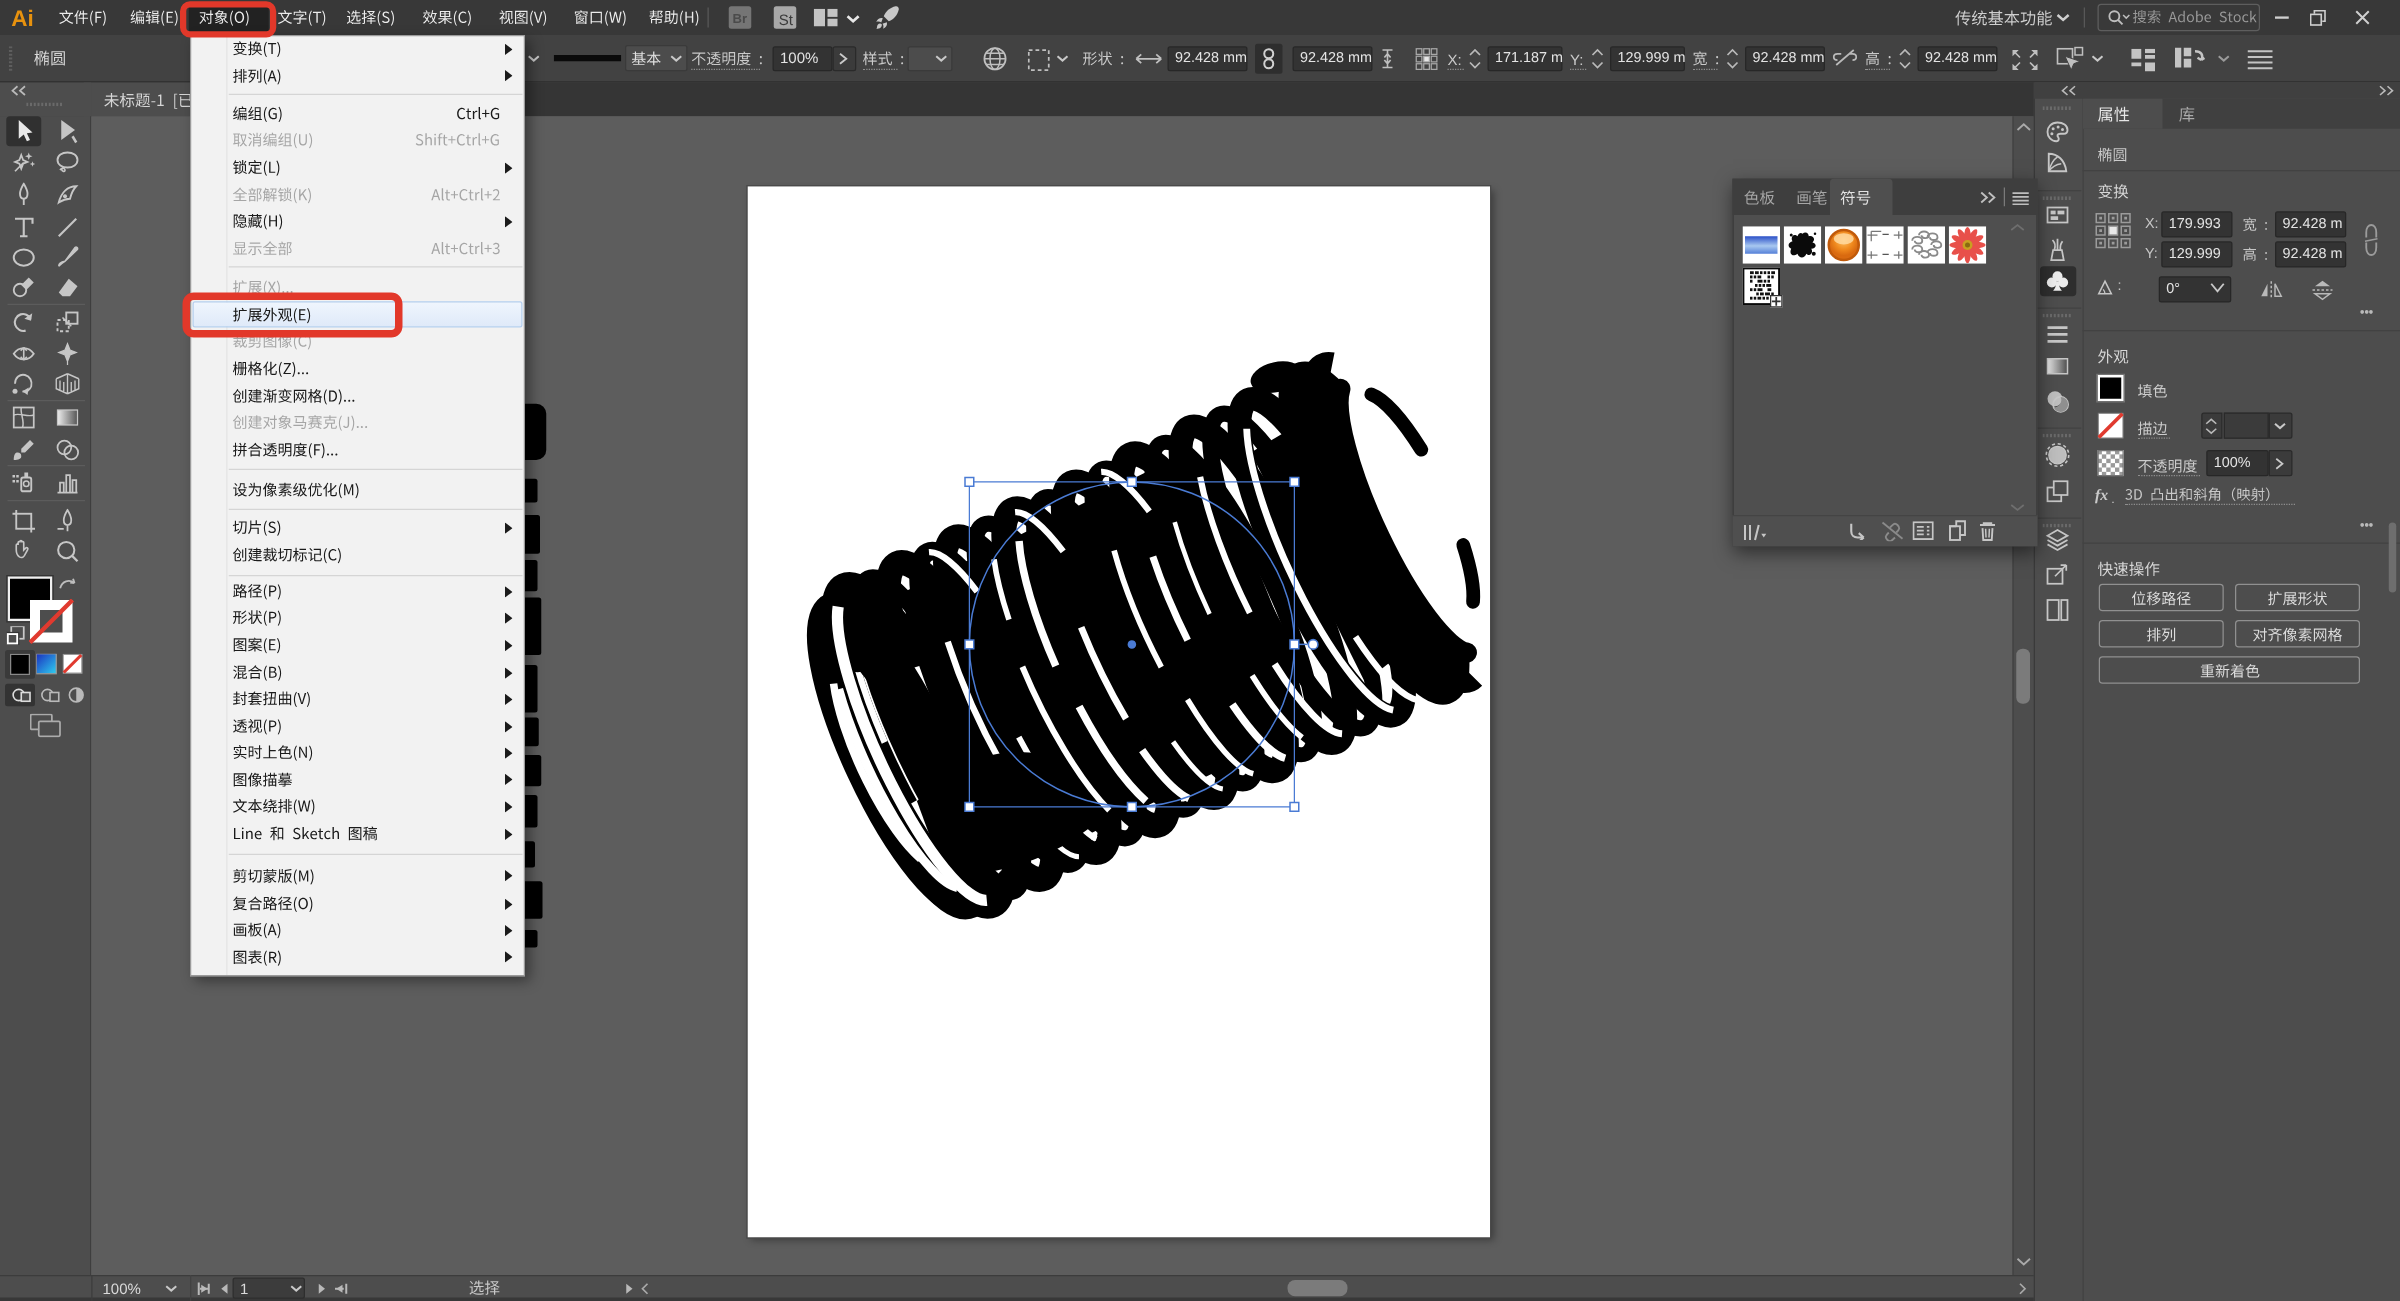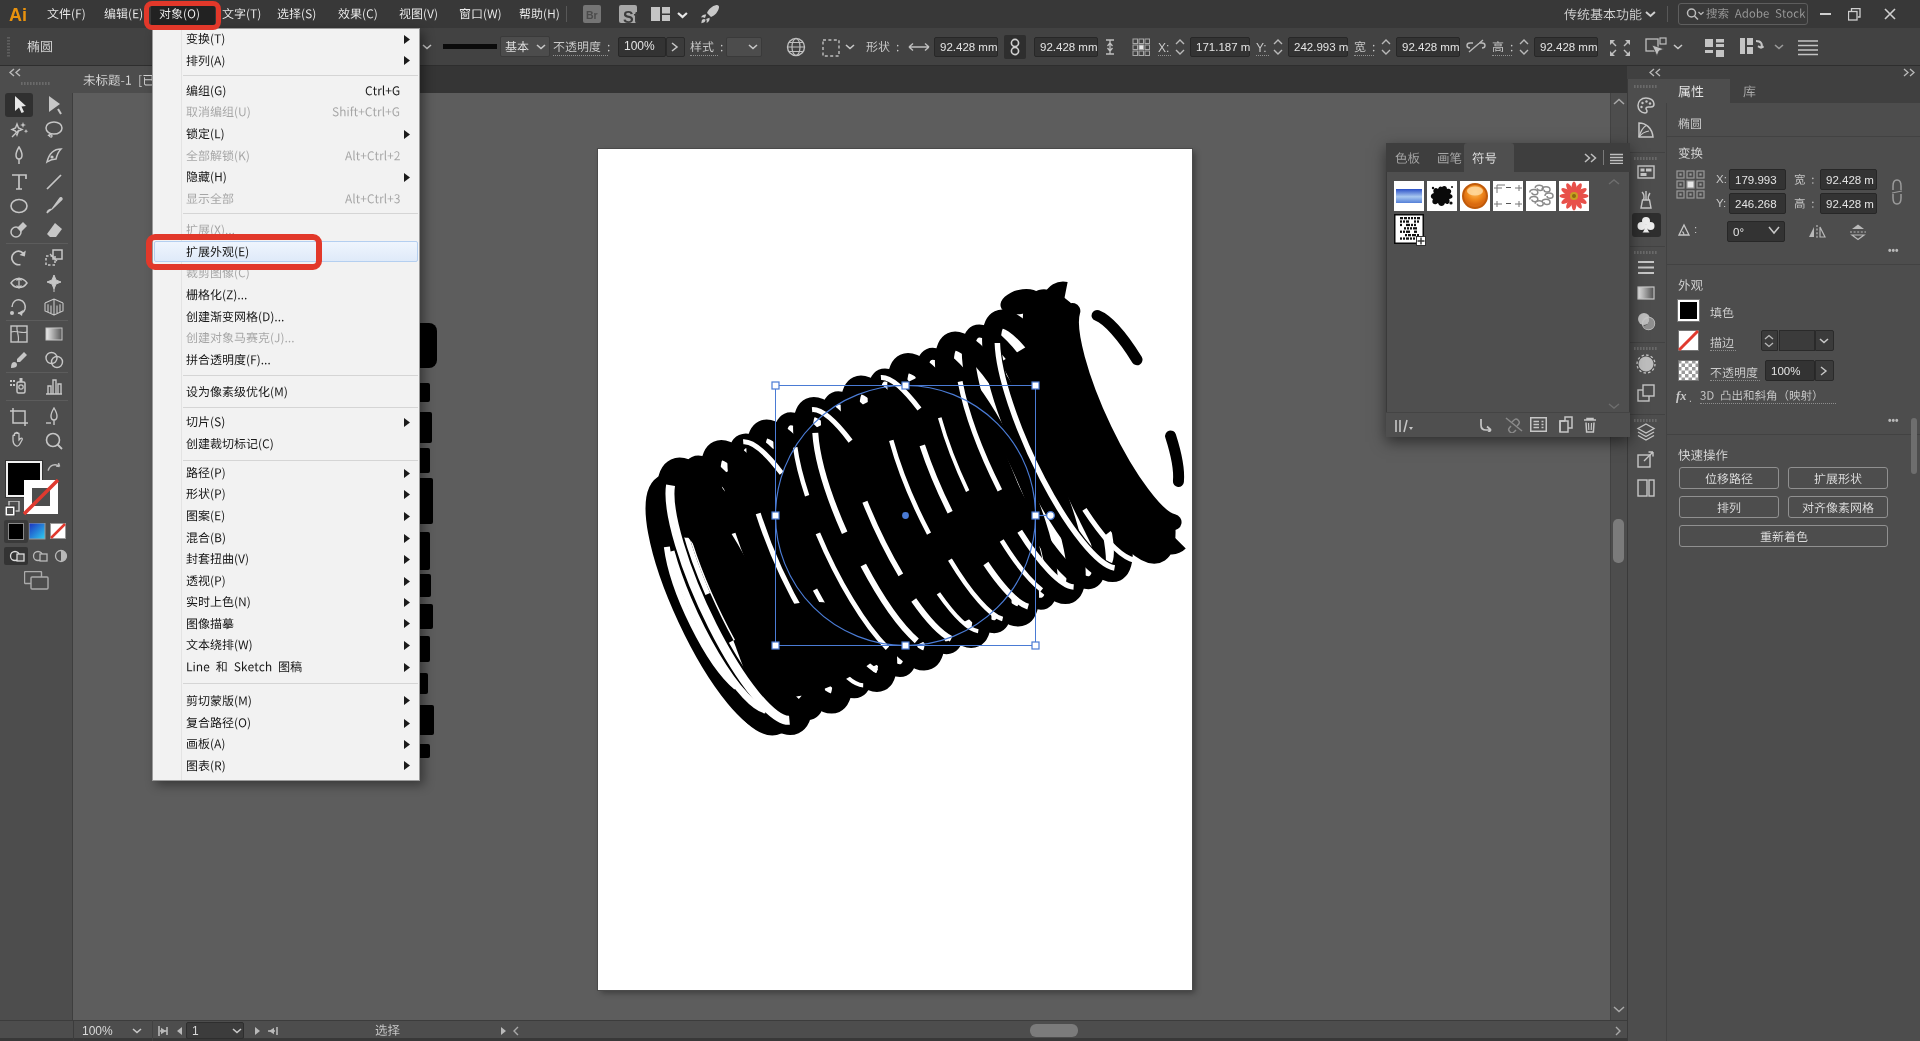--- a/index.html
+++ b/index.html
@@ -34,21 +34,21 @@
 <svg class="t" style="left:459px;top:5.3px" width="49" height="18">
     <path transform="translate(0,13.2)" fill="#ECECEC" d="M4.5 -8.1C3.5 -7.3 2.2 -6.7 1 -6.4L1.5 -5.7C2.8 -6.1 4.1 -6.8 5.1 -7.6ZM6.9 -7.6C8.1 -7 9.7 -6.2 10.5 -5.6L11.1 -6.2C10.2 -6.8 8.7 -7.6 7.5 -8.1ZM5.2 -6.9C5 -6.5 4.7 -6 4.4 -5.7H2V1H2.9V0.5H9.2V0.9H10.2V-5.7H5.4C5.6 -6 5.9 -6.3 6.1 -6.7ZM2.9 -0.2V-5H9.2V-0.2ZM4.4 -2.6C4.9 -2.4 5.4 -2.2 5.9 -1.9C5.1 -1.5 4.2 -1.2 3.3 -1C3.5 -0.8 3.6 -0.6 3.7 -0.4C4.7 -0.6 5.7 -1 6.6 -1.6C7.2 -1.2 7.7 -0.9 8.1 -0.6L8.6 -1.1C8.2 -1.4 7.7 -1.7 7.1 -2C7.7 -2.5 8.1 -3.1 8.5 -3.8L8 -4L7.8 -4H5.1C5.2 -4.2 5.4 -4.4 5.4 -4.6L4.7 -4.7C4.5 -4.2 4 -3.5 3.3 -2.9C3.5 -2.8 3.7 -2.6 3.8 -2.5C4.2 -2.8 4.5 -3.1 4.7 -3.4H7.5C7.2 -3 6.9 -2.7 6.5 -2.4C5.9 -2.6 5.4 -2.9 4.8 -3.1ZM5.1 -9.9C5.3 -9.7 5.4 -9.3 5.5 -9.1H0.9V-7.2H1.8V-8.3H10.1V-7.2H11.1V-9.1H6.6C6.5 -9.4 6.2 -9.8 6 -10.1Z M13.5 -8.8V0.7H14.5V-0.4H21.6V0.6H22.5V-8.8ZM14.5 -1.3V-7.9H21.6V-1.3Z M26.9 2.4 27.5 2.1C26.5 0.3 26 -1.7 26 -3.7C26 -5.8 26.5 -7.8 27.5 -9.5L26.9 -9.8C25.8 -8 25.1 -6.1 25.1 -3.7C25.1 -1.4 25.8 0.6 26.9 2.4Z M30.2 0H31.5L32.9 -5.3C33 -6 33.2 -6.6 33.3 -7.3H33.3C33.5 -6.6 33.6 -6 33.8 -5.3L35.1 0H36.5L38.3 -8.8H37.2L36.3 -4C36.1 -3.1 35.9 -2.1 35.8 -1.2H35.7C35.5 -2.1 35.3 -3.1 35.1 -4L33.9 -8.8H32.8L31.6 -4C31.4 -3.1 31.2 -2.1 31 -1.2H31C30.8 -2.1 30.6 -3.1 30.4 -4L29.5 -8.8H28.4Z M39.8 2.4C40.9 0.6 41.5 -1.4 41.5 -3.7C41.5 -6.1 40.9 -8 39.8 -9.8L39.1 -9.5C40.1 -7.8 40.6 -5.8 40.6 -3.7C40.6 -1.7 40.1 0.3 39.1 2.1Z"></path>
   </svg>
 <svg class="t" style="left:519px;top:5.3px" width="47" height="18">
     <path transform="translate(0,13.2)" fill="#ECECEC" d="M3.3 -10.1V-9.1H0.8V-8.4H3.3V-7.5H1V-6.8H3.3V-6.5C3.3 -6.3 3.3 -6.1 3.2 -5.9H0.6V-5.1H2.8C2.5 -4.6 1.8 -4.1 0.8 -3.7C1 -3.6 1.3 -3.3 1.5 -3.1C2.8 -3.6 3.5 -4.4 3.9 -5.1H6.5V-5.9H4.1C4.2 -6.1 4.2 -6.3 4.2 -6.5V-6.8H6.2V-7.5H4.2V-8.4H6.4V-9.1H4.2V-10.1ZM7 -9.6V-3.6H7.9V-8.8H9.9C9.6 -8.3 9.2 -7.7 8.8 -7.2C9.9 -6.6 10.3 -6 10.3 -5.6C10.3 -5.3 10.2 -5.2 10 -5.1C9.8 -5 9.6 -5 9.5 -5C9.1 -5 8.7 -5 8.2 -5C8.3 -4.8 8.4 -4.5 8.4 -4.3C8.9 -4.2 9.4 -4.2 9.8 -4.3C10.1 -4.3 10.4 -4.4 10.6 -4.5C11 -4.7 11.2 -5 11.1 -5.5C11.1 -6.1 10.8 -6.6 9.8 -7.3C10.3 -7.9 10.8 -8.6 11.3 -9.2L10.6 -9.6L10.5 -9.6ZM1.8 -3.1V0.3H2.7V-2.3H5.5V0.9H6.4V-2.3H9.5V-0.7C9.5 -0.5 9.4 -0.5 9.2 -0.5C9 -0.5 8.3 -0.5 7.5 -0.5C7.7 -0.3 7.8 0 7.9 0.3C8.9 0.3 9.5 0.3 9.9 0.2C10.3 0 10.4 -0.2 10.4 -0.7V-3.1H6.4V-4.1H5.5V-3.1Z M19.6 -10.1C19.6 -9.2 19.6 -8.2 19.6 -7.4H17.6V-6.5H19.5C19.4 -3.6 18.8 -1.1 16.5 0.3C16.7 0.5 17 0.8 17.1 1C19.6 -0.6 20.2 -3.3 20.4 -6.5H22.3C22.2 -2.1 22 -0.5 21.7 -0.1C21.6 0 21.5 0 21.3 0C21 0 20.4 0 19.7 -0C19.9 0.2 20 0.6 20 0.9C20.6 0.9 21.3 0.9 21.6 0.9C22 0.8 22.3 0.7 22.5 0.4C22.9 -0.1 23 -1.8 23.1 -6.9C23.1 -7 23.1 -7.4 23.1 -7.4H20.4C20.5 -8.2 20.5 -9.2 20.5 -10.1ZM12.4 -1.1 12.6 -0.2C14 -0.6 16 -1 17.9 -1.5L17.9 -2.3L17.2 -2.1V-9.5H13.3V-1.3ZM14.1 -1.5V-3.5H16.3V-1.9ZM14.1 -6.1H16.3V-4.3H14.1ZM14.1 -6.9V-8.7H16.3V-6.9Z M26.9 2.4 27.5 2.1C26.5 0.3 26 -1.7 26 -3.7C26 -5.8 26.5 -7.8 27.5 -9.5L26.9 -9.8C25.8 -8 25.1 -6.1 25.1 -3.7C25.1 -1.4 25.8 0.6 26.9 2.4Z M29.3 0H30.4V-4.2H34.5V0H35.6V-8.8H34.5V-5.1H30.4V-8.8H29.3Z M38 2.4C39.1 0.6 39.7 -1.4 39.7 -3.7C39.7 -6.1 39.1 -8 38 -9.8L37.3 -9.5C38.3 -7.8 38.8 -5.8 38.8 -3.7C38.8 -1.7 38.3 0.3 37.3 2.1Z"></path>
   </svg>
 <div style="position:absolute;left:566px;top:6px;width:1px;height:16px;background:#585858"></div>
 <div style="position:absolute;left:583px;top:5px;width:18px;height:18px;background:#757575;border-radius:2px"></div>
 <div style="position:absolute;left:586px;top:9px;font-size:10.5px;color:#4B4B4B;font-weight:700;white-space:pre">Br</div>
 <div style="position:absolute;left:619px;top:5px;width:18px;height:18px;background:#A8A8A8;border-radius:2px"></div>
-<div style="position:absolute;left:623px;top:9px;font-size:16px;color:#3C3C3C;font-weight:700;white-space:pre">St</div>
+<div style="position:absolute;left:623px;top:9px;font-size:12px;color:#3C3C3C;font-weight:400;white-space:pre">St</div>
 <svg style="position:absolute;left:651px;top:7px;" width="20" height="15">
     <rect x="0" y="0" width="9" height="14" fill="#C4C4C4"></rect>
     <rect x="11" y="0" width="8" height="6.5" fill="#C4C4C4"></rect>
     <rect x="11" y="8" width="8" height="6" fill="#C4C4C4"></rect>
   </svg>
 <svg style="position:absolute;left:676.5px;top:11.7px;" width="11.0" height="7.700000000000001">
     <path d="M1 1 L5.5 4.95 L9.9 1" fill="none" stroke="#E8E8E8" stroke-width="2.2"></path>
   </svg>
 <svg style="position:absolute;left:700px;top:4px;" width="20" height="20">
     <g fill="#C9C9C9">
@@ -184,21 +184,21 @@
 <div style="position:absolute;left:1190px;top:37px;width:60px;height:20px;background:#333333;border:1px solid #272727;border-radius:2px;box-sizing:border-box">
     <div style="position:absolute;left:5px;right:5px;top:50%;transform:translateY(-54%);font-size:11.5px;color:#E4E4E4;white-space:pre">171.187 m</div>
   </div>
 <div style="position:absolute;left:1256px;top:41px;font-size:12px;color:#C9C9C9;font-weight:400;white-space:pre">Y:</div>
 <div style="position:absolute;left:1256px;top:55px;width:13px;height:1px;border-bottom:1px dotted #909090"></div>
 <svg style="position:absolute;left:1272px;top:37px;" width="12" height="20">
     <path d="M2 7 L6 3 L10 7" fill="none" stroke="#B9B9B9" stroke-width="1.4"></path>
     <path d="M2 13 L6 17 L10 13" fill="none" stroke="#B9B9B9" stroke-width="1.4"></path>
   </svg>
 <div style="position:absolute;left:1288px;top:37px;width:60px;height:20px;background:#333333;border:1px solid #272727;border-radius:2px;box-sizing:border-box">
-    <div style="position:absolute;left:5px;right:5px;top:50%;transform:translateY(-54%);font-size:11.5px;color:#E4E4E4;white-space:pre">242.993 m</div>
+    <div style="position:absolute;left:5px;right:5px;top:50%;transform:translateY(-54%);font-size:11.5px;color:#E4E4E4;white-space:pre">129.999 m</div>
   </div>
 <svg class="t" style="left:1354px;top:37.8px" width="27" height="18">
     <path transform="translate(0,13.2)" fill="#C9C9C9" d="M6.3 -2.3V-0.3C6.3 0.6 6.6 0.8 7.8 0.8C8.1 0.8 9.8 0.8 10 0.8C11.1 0.8 11.4 0.4 11.5 -1.4C11.3 -1.5 10.9 -1.6 10.7 -1.8C10.7 -0.2 10.6 0 10 0C9.6 0 8.2 0 7.9 0C7.3 0 7.2 -0 7.2 -0.4V-2.3ZM5.3 -3.8V-2.8C5.3 -1.9 5 -0.5 0.5 0.4C0.7 0.6 1 0.9 1.1 1.1C5.7 0.1 6.3 -1.6 6.3 -2.8V-3.8ZM2.4 -5V-1.2H3.3V-4.2H8.6V-1.3H9.6V-5ZM5.2 -9.9C5.3 -9.6 5.5 -9.3 5.6 -9H0.9V-6.8H1.8V-8.2H10.2V-6.8H11.1V-9H6.7C6.6 -9.4 6.3 -9.9 6.1 -10.2ZM7.2 -7.8V-7H4.8V-7.8H3.9V-7H2.1V-6.3H3.9V-5.4H4.8V-6.3H7.2V-5.4H8.1V-6.3H9.9V-7H8.1V-7.8Z M19.7 -4.7C20.1 -4.7 20.5 -5 20.5 -5.5C20.5 -6 20.1 -6.4 19.7 -6.4C19.2 -6.4 18.9 -6 18.9 -5.5C18.9 -5 19.2 -4.7 19.7 -4.7ZM19.7 0.2C20.1 0.2 20.5 -0.2 20.5 -0.7C20.5 -1.2 20.1 -1.5 19.7 -1.5C19.2 -1.5 18.9 -1.2 18.9 -0.7C18.9 -0.2 19.2 0.2 19.7 0.2Z"></path>
   </svg>
 <div style="position:absolute;left:1354px;top:55px;width:20px;height:1px;border-bottom:1px dotted #909090"></div>
 <svg style="position:absolute;left:1380px;top:37px;" width="12" height="20">
     <path d="M2 7 L6 3 L10 7" fill="none" stroke="#B9B9B9" stroke-width="1.4"></path>
     <path d="M2 13 L6 17 L10 13" fill="none" stroke="#B9B9B9" stroke-width="1.4"></path>
   </svg>
 <div style="position:absolute;left:1396px;top:37px;width:64px;height:20px;background:#333333;border:1px solid #272727;border-radius:2px;box-sizing:border-box">
@@ -745,21 +745,21 @@
     <div style="position:absolute;left:5px;right:5px;top:50%;transform:translateY(-54%);font-size:11.5px;color:#E4E4E4;white-space:pre">179.993</div>
   </div>
 <svg class="t" style="left:1794px;top:171.3px" width="26" height="17">
     <path transform="translate(0,12.7)" fill="#C6C6C6" d="M6 -2.2V-0.3C6 0.5 6.3 0.8 7.5 0.8C7.8 0.8 9.4 0.8 9.6 0.8C10.7 0.8 10.9 0.4 11.1 -1.4C10.8 -1.4 10.5 -1.6 10.3 -1.7C10.2 -0.2 10.1 0 9.6 0C9.2 0 7.8 0 7.6 0C7 0 6.9 -0 6.9 -0.3V-2.2ZM5.1 -3.6V-2.7C5.1 -1.8 4.7 -0.5 0.5 0.4C0.7 0.6 1 0.9 1.1 1.1C5.5 0.1 6 -1.5 6 -2.7V-3.6ZM2.3 -4.8V-1.2H3.2V-4H8.3V-1.2H9.2V-4.8ZM5 -9.5C5.1 -9.2 5.3 -8.9 5.4 -8.6H0.9V-6.5H1.7V-7.9H9.8V-6.5H10.6V-8.6H6.5C6.3 -9 6.1 -9.4 5.9 -9.8ZM6.9 -7.5V-6.7H4.6V-7.5H3.8V-6.7H2V-6H3.8V-5.2H4.6V-6H6.9V-5.2H7.7V-6H9.5V-6.7H7.7V-7.5Z M18.8 -4.5C19.3 -4.5 19.6 -4.8 19.6 -5.3C19.6 -5.8 19.3 -6.1 18.8 -6.1C18.4 -6.1 18.1 -5.8 18.1 -5.3C18.1 -4.8 18.4 -4.5 18.8 -4.5ZM18.8 0.1C19.3 0.1 19.6 -0.2 19.6 -0.6C19.6 -1.1 19.3 -1.4 18.8 -1.4C18.4 -1.4 18.1 -1.1 18.1 -0.6C18.1 -0.2 18.4 0.1 18.8 0.1Z"></path>
   </svg>
 <div style="position:absolute;left:1820px;top:169px;width:57px;height:21px;background:#333333;border:1px solid #272727;border-radius:2px;box-sizing:border-box">
     <div style="position:absolute;left:5px;right:5px;top:50%;transform:translateY(-54%);font-size:11.5px;color:#E4E4E4;white-space:pre">92.428 m</div>
   </div>
 <div style="position:absolute;left:1716px;top:197px;font-size:11.5px;color:#C6C6C6;font-weight:400;white-space:pre">Y:</div>
 <div style="position:absolute;left:1729px;top:193px;width:57px;height:21px;background:#333333;border:1px solid #272727;border-radius:2px;box-sizing:border-box">
-    <div style="position:absolute;left:5px;right:5px;top:50%;transform:translateY(-54%);font-size:11.5px;color:#E4E4E4;white-space:pre">246.268</div>
+    <div style="position:absolute;left:5px;right:5px;top:50%;transform:translateY(-54%);font-size:11.5px;color:#E4E4E4;white-space:pre">129.999</div>
   </div>
 <svg class="t" style="left:1794px;top:195.3px" width="26" height="17">
     <path transform="translate(0,12.7)" fill="#C6C6C6" d="M3.3 -6.4H8.3V-5.4H3.3ZM2.4 -7.1V-4.7H9.2V-7.1ZM5.1 -9.5 5.4 -8.5H0.7V-7.7H10.8V-8.5H6.4C6.2 -8.8 6.1 -9.3 5.9 -9.7ZM1.1 -4.1V0.9H1.9V-3.4H9.5V0C9.5 0.1 9.5 0.2 9.3 0.2C9.2 0.2 8.7 0.2 8.2 0.2C8.3 0.4 8.4 0.6 8.5 0.8C9.2 0.8 9.7 0.8 10 0.7C10.3 0.6 10.4 0.4 10.4 0V-4.1ZM3.2 -2.7V0.2H4V-0.3H8.1V-2.7ZM4 -2.1H7.3V-1H4Z M18.8 -4.5C19.3 -4.5 19.6 -4.8 19.6 -5.3C19.6 -5.8 19.3 -6.1 18.8 -6.1C18.4 -6.1 18.1 -5.8 18.1 -5.3C18.1 -4.8 18.4 -4.5 18.8 -4.5ZM18.8 0.1C19.3 0.1 19.6 -0.2 19.6 -0.6C19.6 -1.1 19.3 -1.4 18.8 -1.4C18.4 -1.4 18.1 -1.1 18.1 -0.6C18.1 -0.2 18.4 0.1 18.8 0.1Z"></path>
   </svg>
 <div style="position:absolute;left:1820px;top:193px;width:57px;height:21px;background:#333333;border:1px solid #272727;border-radius:2px;box-sizing:border-box">
     <div style="position:absolute;left:5px;right:5px;top:50%;transform:translateY(-54%);font-size:11.5px;color:#E4E4E4;white-space:pre">92.428 m</div>
   </div>
 <svg style="position:absolute;left:1889px;top:172px;" width="16" height="40">
     <path d="M8 2 L8 14 M8 26 L8 38" stroke="#9B9B9B" stroke-width="0"></path>
     <path d="M4 14 C4 10 6 8 8 8 C10 8 12 10 12 14 M4 14 L4 18 M12 14 L12 18 M4 26 C4 30 6 32 8 32 C10 32 12 30 12 26 M4 26 L4 22 M12 26 L12 22" fill="none" stroke="#9B9B9B" stroke-width="1.5"></path>

